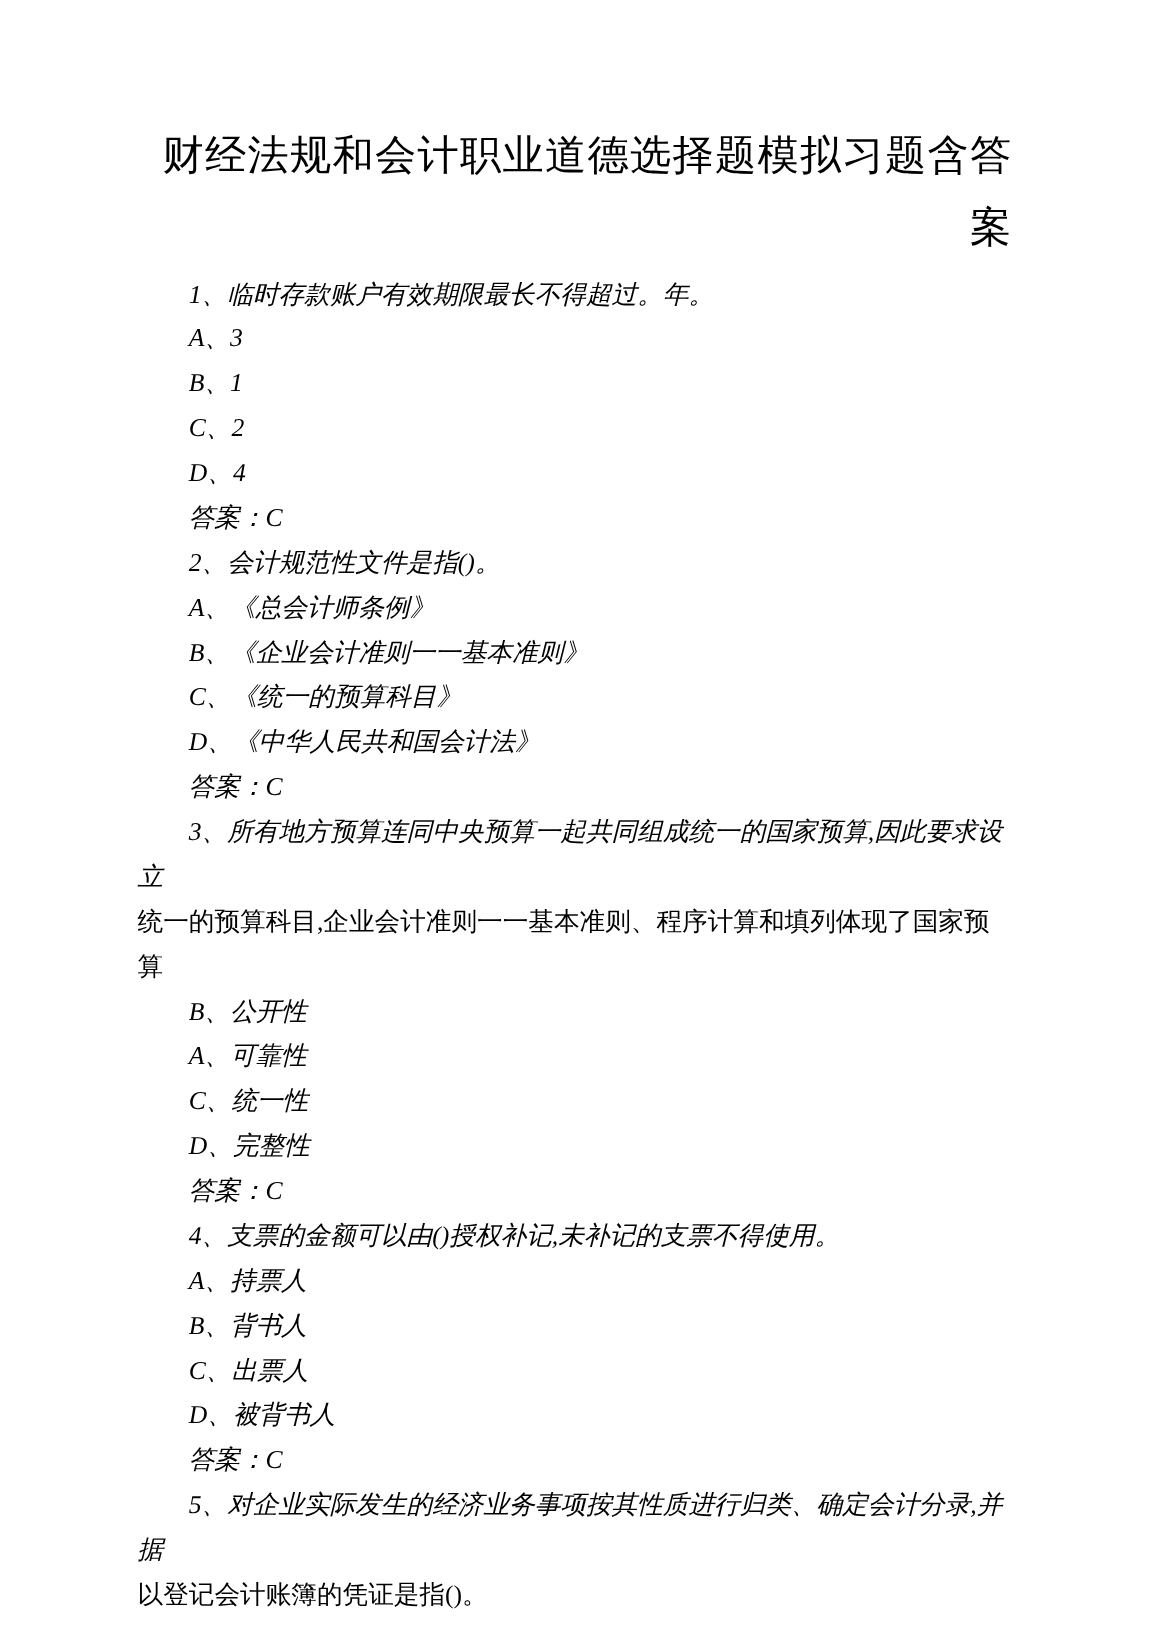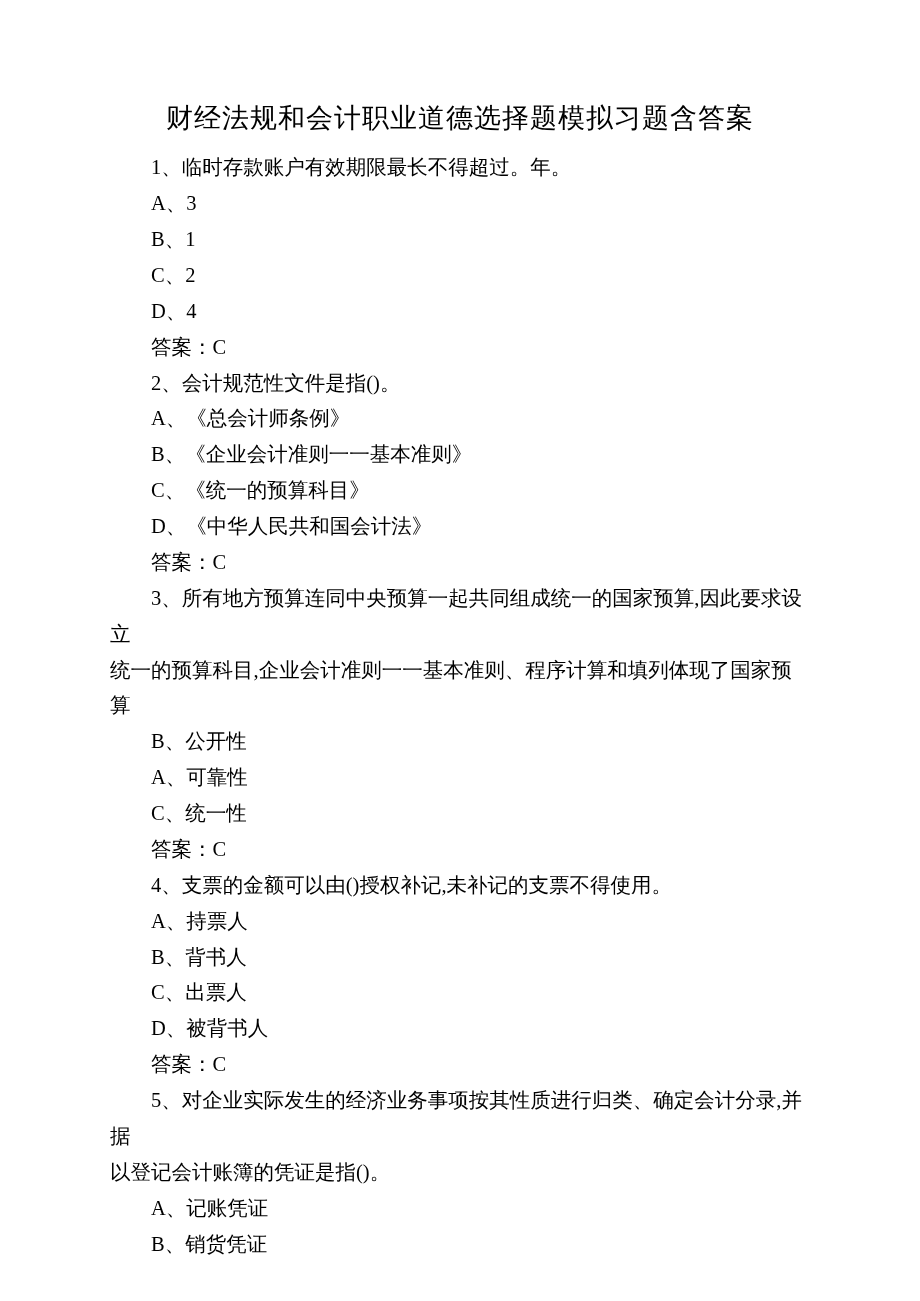--- a/index.html
+++ b/index.html
@@ -12,27 +12,28 @@
     width: 920px;
     padding: 95px 110px 80px 110px;
     box-sizing: border-box;
     font-family: "SimSun", "宋体", serif;
     font-size: 20.5px;
     color: #000;
     line-height: 1.75;
   }
   .title {
     font-family: "SimHei", "黑体", sans-serif;
-    font-size: 27px;
-    text-align: center;
+    font-size: 33px;
+    text-align: right;
     margin-bottom: 8px;
     letter-spacing: 1px;
   }
   .line {
     text-indent: 2em;
+    font-style: italic;
   }
   .noindent { text-indent: 0; }
 </style>
 </head>
 <body>
 
 <div class="page">
   <div class="title">财经法规和会计职业道德选择题模拟习题含答案</div>
 
   <div class="line">1、临时存款账户有效期限最长不得超过。年。</div>
@@ -47,20 +48,21 @@
   <div class="line">B、《企业会计准则一一基本准则》</div>
   <div class="line">C、《统一的预算科目》</div>
   <div class="line">D、《中华人民共和国会计法》</div>
   <div class="line">答案：C</div>
 
   <div class="line">3、所有地方预算连同中央预算一起共同组成统一的国家预算,因此要求设立</div>
   <div class="noindent">统一的预算科目,企业会计准则一一基本准则、程序计算和填列体现了国家预算</div>
   <div class="line">B、公开性</div>
   <div class="line">A、可靠性</div>
   <div class="line">C、统一性</div>
+  <div class="line">D、完整性</div>
   <div class="line">答案：C</div>
 
   <div class="line">4、支票的金额可以由()授权补记,未补记的支票不得使用。</div>
   <div class="line">A、持票人</div>
   <div class="line">B、背书人</div>
   <div class="line">C、出票人</div>
   <div class="line">D、被背书人</div>
   <div class="line">答案：C</div>
 
   <div class="line">5、对企业实际发生的经济业务事项按其性质进行归类、确定会计分录,并据</div>

